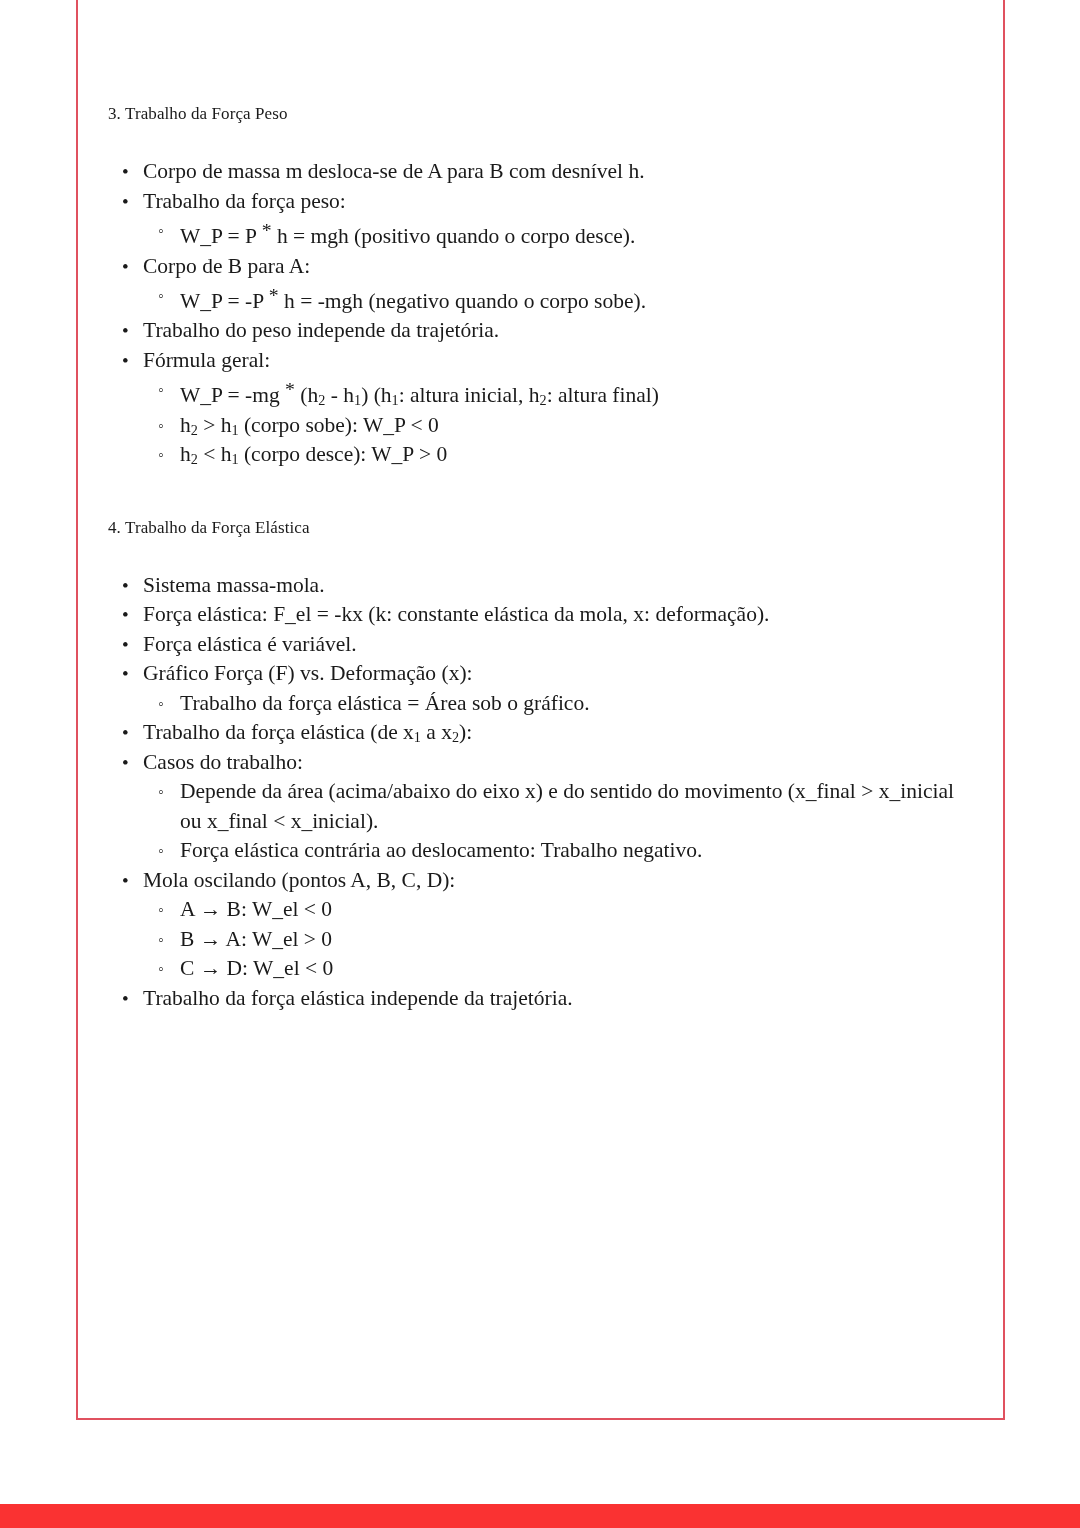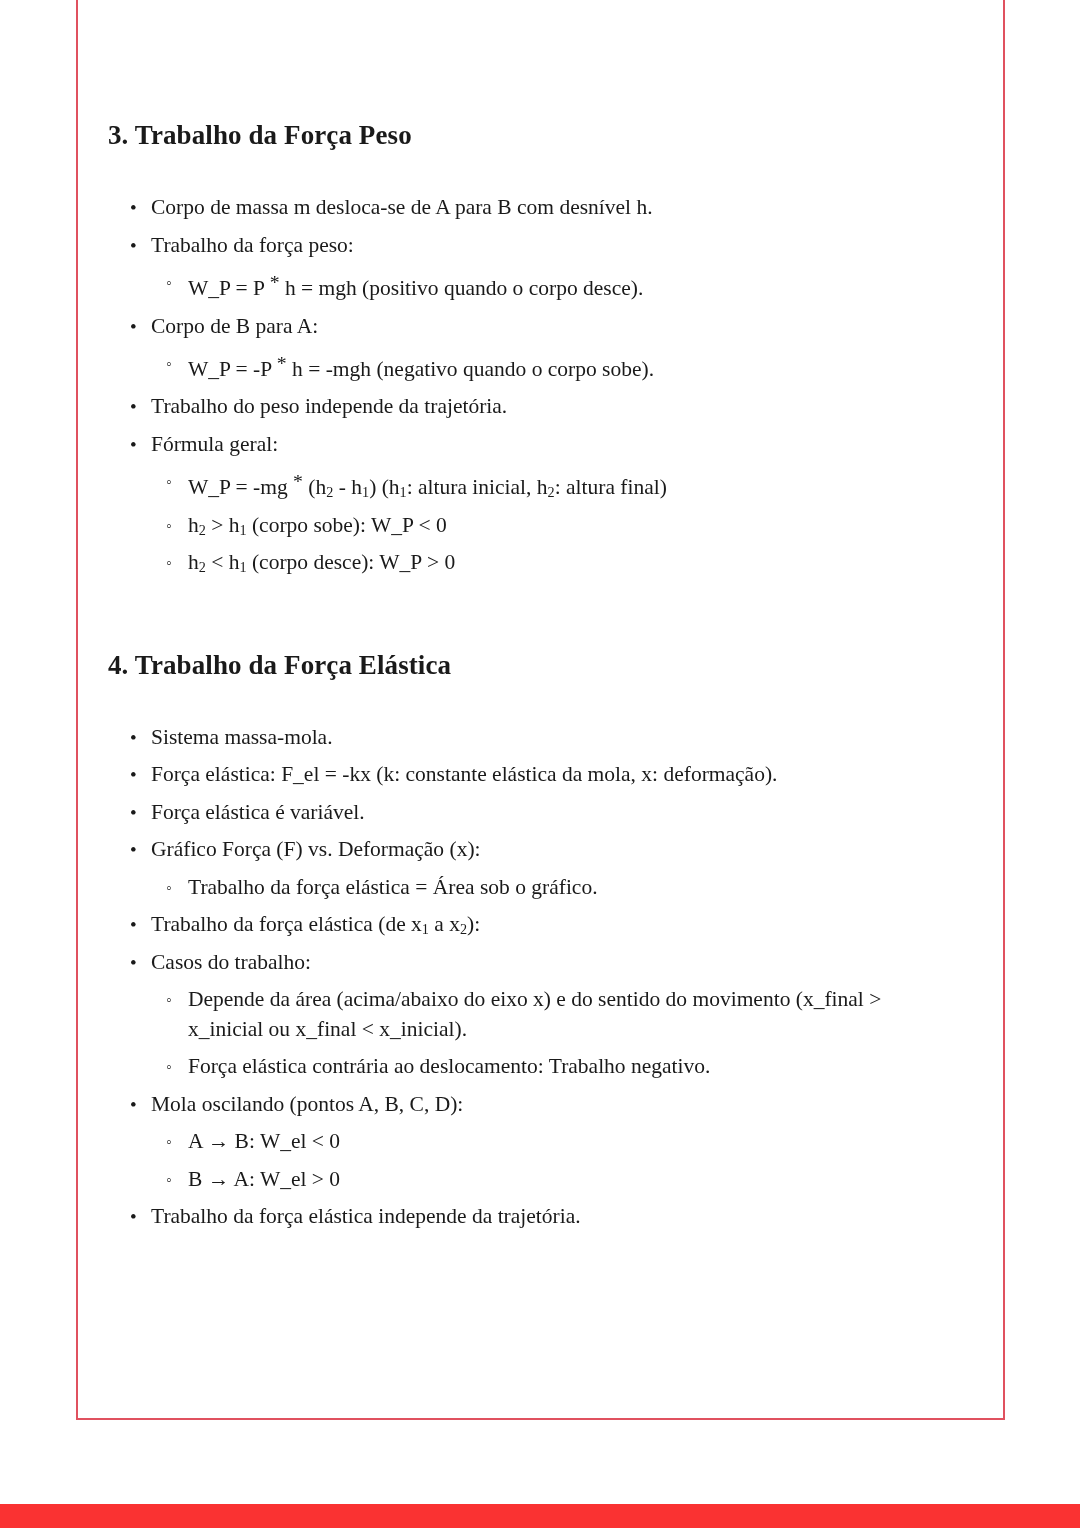--- a/index.html
+++ b/index.html
@@ -39,23 +39,23 @@
   }
 
   .content {
     position: absolute;
     left: 108px;
     top: 100px;
     width: 860px;
   }
 
   h2.section-heading {
-    font-size: 27px;
-    font-weight: bold;
-    margin: 18px 0 0 0;
+    font-size: 17px;
+    font-weight: normal;
+    margin: 3px 0 0 0;
     letter-spacing: 0.1px;
     line-height: 1.3;
   }
   .heading-gap {
     height: 32px;
   }
   .between-sections {
     height: 44px;
   }
 
@@ -63,21 +63,21 @@
     list-style: none;
     margin: 0;
     padding: 0;
   }
 
   li.item {
     position: relative;
     font-size: 21.5px;
     line-height: 29.5px;
     padding-left: 35px;
-    margin: 8px;
+    margin: 0;
   }
   li.item.lvl-1 { padding-left: 35px; }
   li.item.lvl-2 { padding-left: 72px; }
 
   li.item.lvl-1::before {
     content: "\2022";
     position: absolute;
     left: 14px;
     top: 0;
     font-size: 19px;
@@ -141,18 +141,19 @@
       <li class="item lvl-1"><span class="txt">Força elástica é variável.</span></li>
       <li class="item lvl-1"><span class="txt">Gráfico Força (F) vs. Deformação (x):</span></li>
       <li class="item lvl-2"><span class="txt">Trabalho da força elástica = Área sob o gráfico.</span></li>
       <li class="item lvl-1"><span class="txt">Trabalho da força elástica (de x<sub>1</sub> a x<sub>2</sub>):</span></li>
       <li class="item lvl-1"><span class="txt">Casos do trabalho:</span></li>
       <li class="item lvl-2"><span class="txt">Depende da área (acima/abaixo do eixo x) e do sentido do movimento (x_final &gt; x_inicial ou x_final &lt; x_inicial).</span></li>
       <li class="item lvl-2"><span class="txt">Força elástica contrária ao deslocamento: Trabalho negativo.</span></li>
       <li class="item lvl-1"><span class="txt">Mola oscilando (pontos A, B, C, D):</span></li>
       <li class="item lvl-2"><span class="txt">A → B: W_el &lt; 0</span></li>
       <li class="item lvl-2"><span class="txt">B → A: W_el &gt; 0</span></li>
+      <li class="item lvl-2"><span class="txt">C → D: W_el &lt; 0</span></li>
       <li class="item lvl-1"><span class="txt">Trabalho da força elástica independe da trajetória.</span></li>
     </ul>
 
 </div>
 
 <div class="bottom-bar" style="background: rgb(250, 50, 50);"></div>
 
 </body></html>

